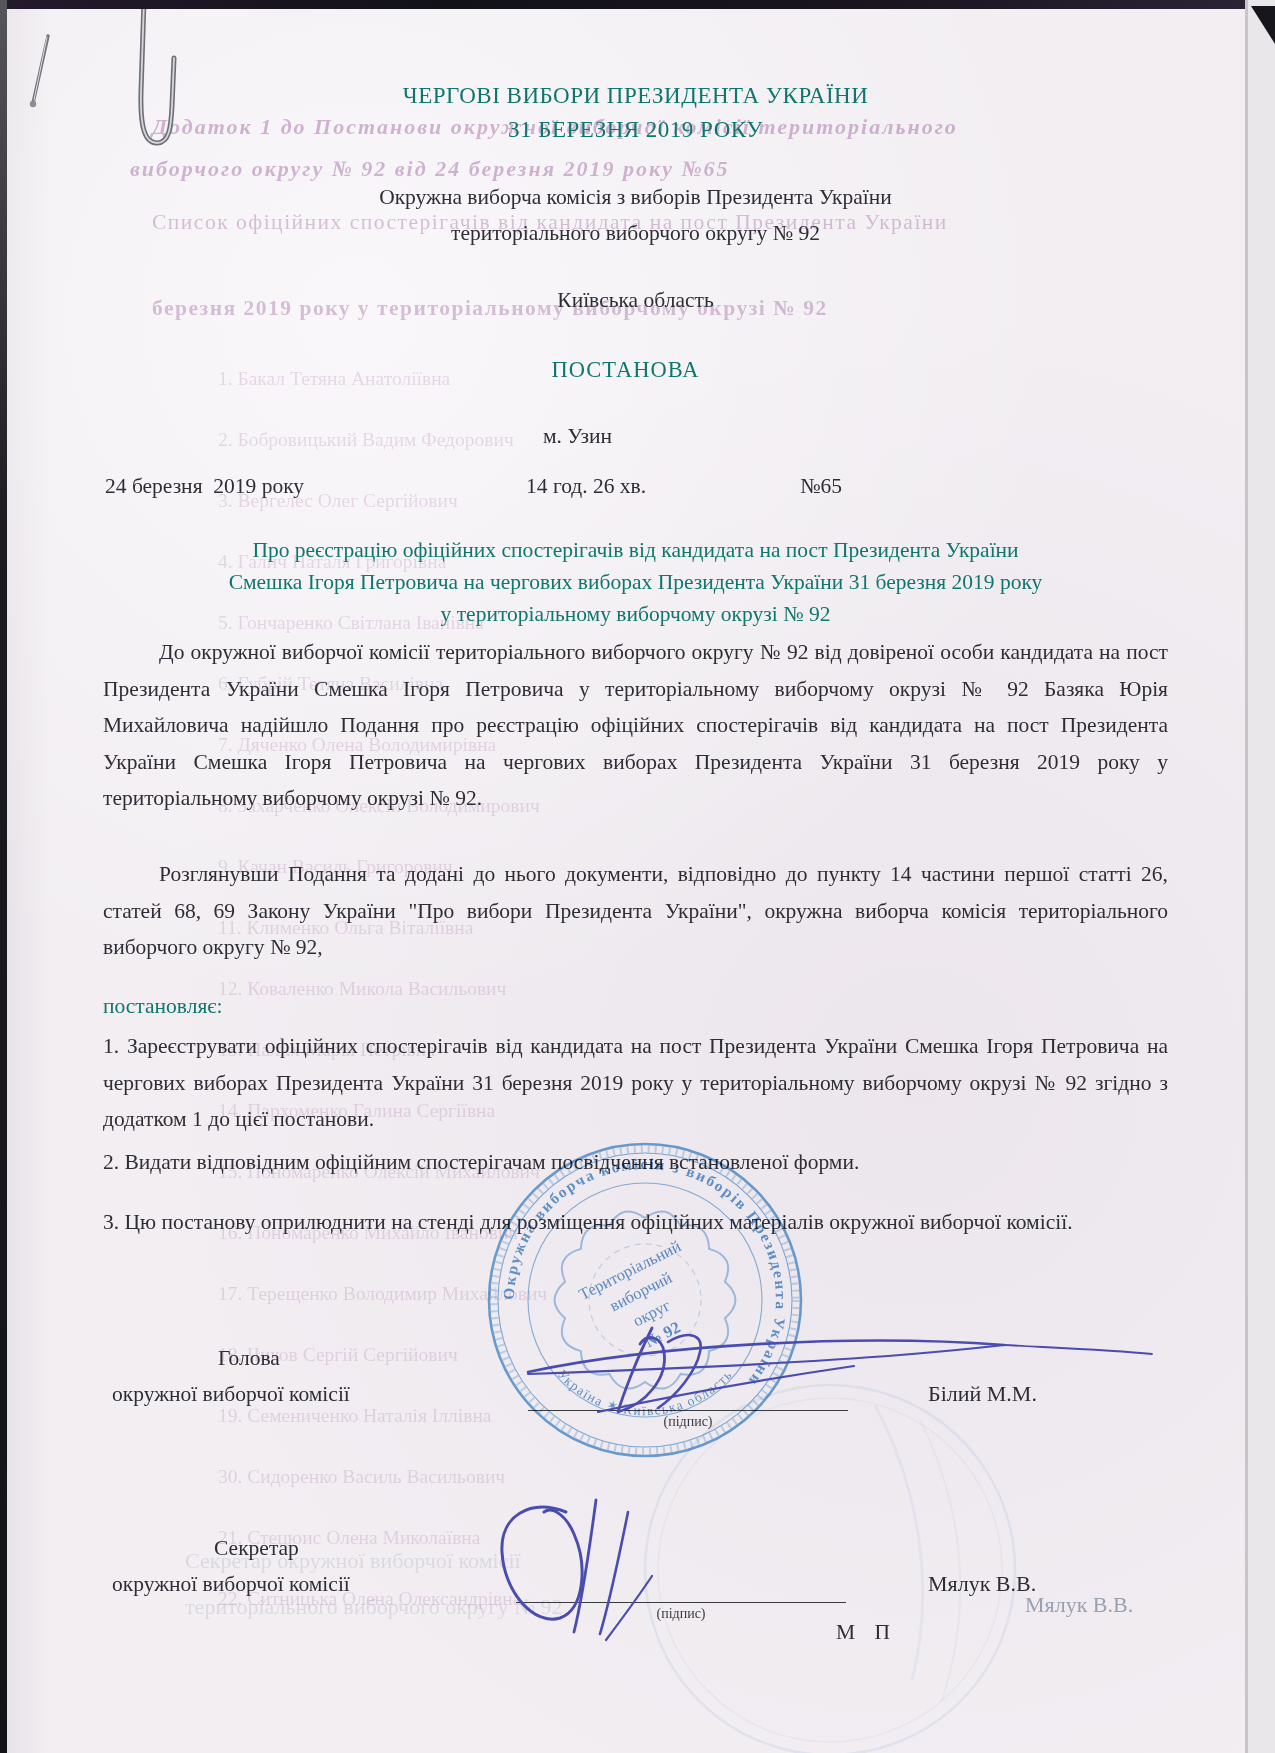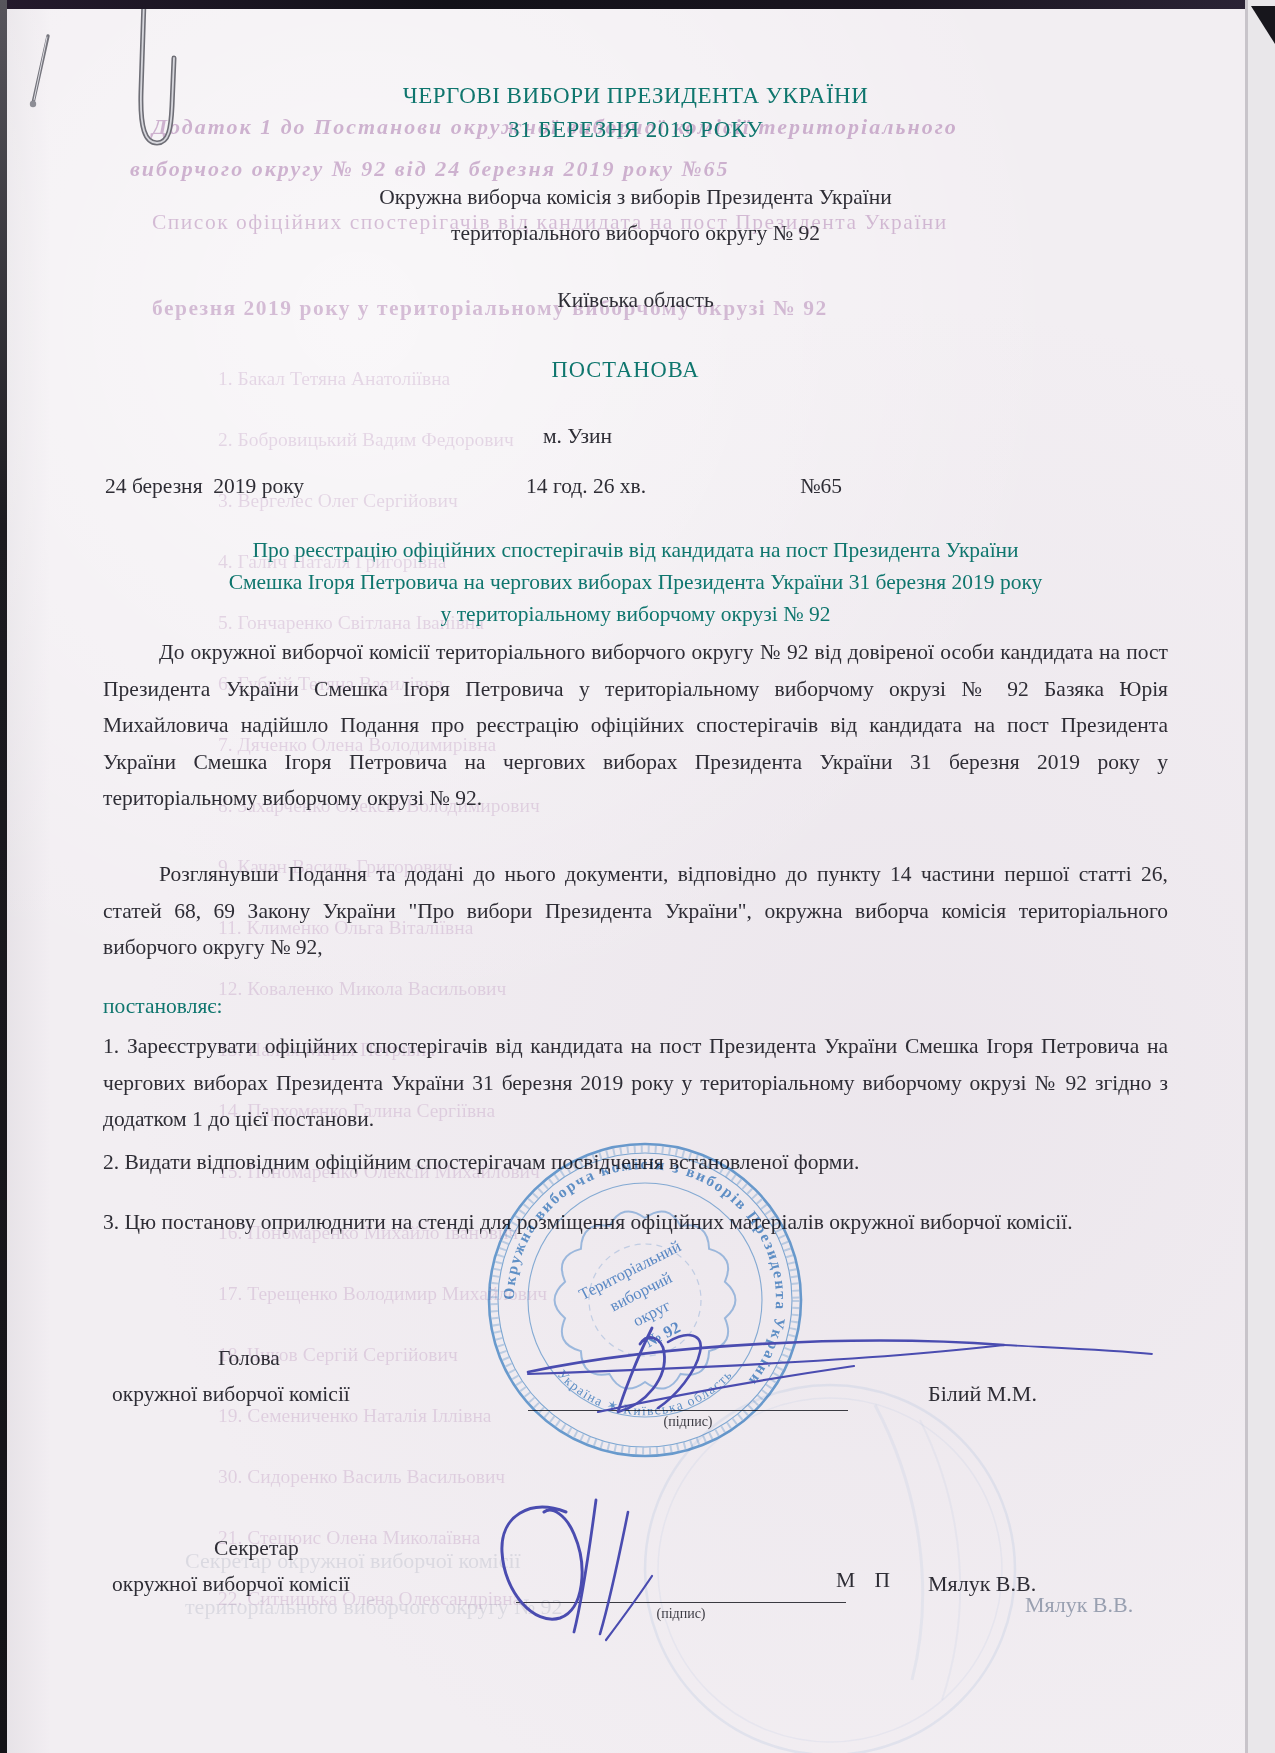--- a/index.html
+++ b/index.html
@@ -124,21 +124,21 @@
   <div class="rule" style="left:528px;top:1410px;width:320px;"></div>
   <div class="txt small" style="left:528px;top:1414px;width:320px;text-align:center;">(підпис)</div>
   <div class="txt" style="left:928px;top:1376px;font-size:22px;">Білий М.М.</div>
 
   <div class="txt" style="left:214px;top:1530px;">Секретар</div>
   <div class="txt" style="left:112px;top:1566px;">окружної виборчої комісії</div>
   <div class="rule" style="left:516px;top:1602px;width:330px;"></div>
   <div class="txt small" style="left:516px;top:1606px;width:330px;text-align:center;">(підпис)</div>
   <div class="txt" style="left:928px;top:1566px;font-size:22px;">Мялук В.В.</div>
 
-  <div class="txt" style="left:836px;top:1562px;letter-spacing:7px;">М П</div>
+  <div class="txt" style="left:836px;top:1614px;letter-spacing:7px;">М П</div>
 
   <svg class="stamp-svg" width="340" height="340" viewBox="-170 -170 340 340" style="left:475px;top:1130px;filter:blur(.3px);">
     <circle r="156" fill="none" stroke="#5b9bd5" stroke-width="2.6"></circle>
     <circle r="147" fill="none" stroke="#5b9bd5" stroke-width="1.1" opacity=".85"></circle>
     <circle r="151" fill="none" stroke="#5b9bd5" stroke-width="7" stroke-dasharray="2 5" opacity=".38"></circle>
     <circle r="117" fill="none" stroke="#5b9bd5" stroke-width="1.1" opacity=".8"></circle>
     <path id="ring-path" d="M -131,0 A 131,131 0 1 1 131,0 A 131,131 0 1 1 -131,0" fill="none"></path>
     <text font-size="15.5" letter-spacing="2" fill="#4f8ecd" font-family="Liberation Serif, serif" font-weight="bold">
       <textPath href="#ring-path">Окружна виборча комісія з виборів Президента України</textPath>
     </text>

